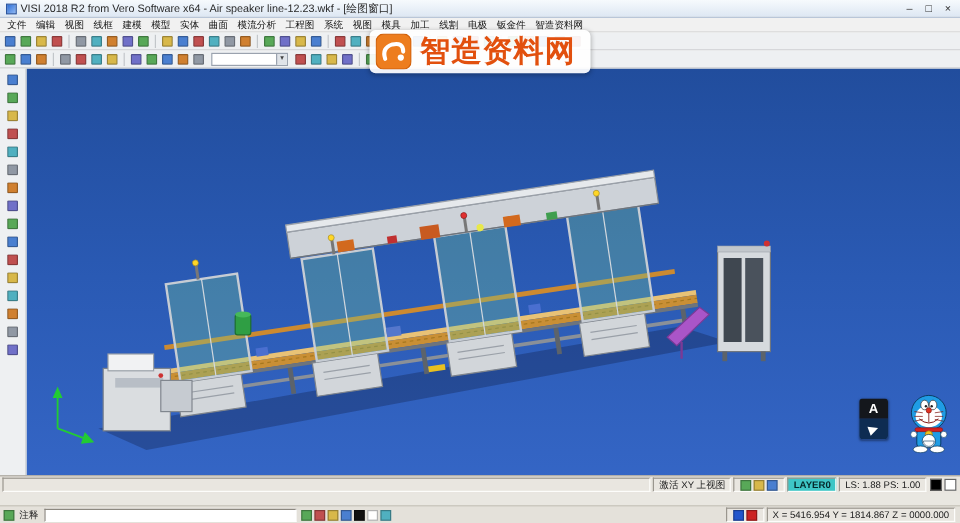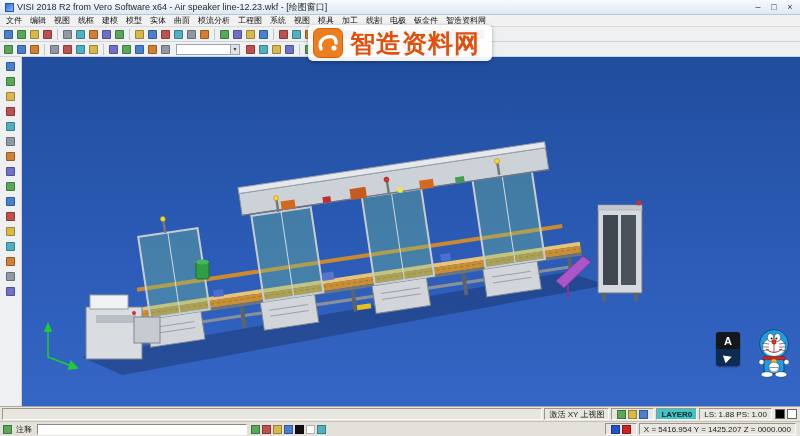--- a/index.html
+++ b/index.html
@@ -32,21 +32,21 @@
   .watermark{position:absolute;left:50%;top:25px;transform:translateX(-50%);display:flex;align-items:center;gap:7px;background:rgba(255,255,255,.93);padding:3px 12px 3px 5px;border-radius:5px;box-shadow:0 1px 4px rgba(0,0,0,.3);z-index:50}
   .watermark-text{font-size:25px;font-weight:bold;color:#e2500e;letter-spacing:1px;line-height:1;white-space:nowrap}
 
   .float-widget{position:absolute;left:716px;top:332px;width:24px;height:34px;display:flex;flex-direction:column;border-radius:3px;overflow:hidden;z-index:20;box-shadow:0 1px 2px rgba(0,0,0,.4)}
   .fw-a{flex:1;background:#14171c;color:#fff;font-size:11px;font-weight:bold;display:flex;align-items:center;justify-content:center}
   .fw-cursor{flex:1;background:#0e2c52;display:flex;align-items:center;justify-content:center}
   .cursor-tri{width:0;height:0;border-top:4px solid transparent;border-bottom:4px solid transparent;border-left:8px solid #fff;transform:rotate(-20deg)}
 
   .doraemon{position:absolute;right:3px;top:328px;width:46px;height:50px;z-index:20}
 
-  .status-row{position:absolute;left:0;top:406px;width:800px;height:15px;background:#e9e6e0;border-top:1px solid #aaa69e;display:flex;align-items:center;padding:0 2px;font-size:8px;color:#222;z-index:5}
+  .status-row{position:absolute;left:0;top:396px;width:800px;height:15px;background:#e9e6e0;border-top:1px solid #aaa69e;display:flex;align-items:center;padding:0 2px;font-size:8px;color:#222;z-index:5}
   .cmd-row{position:absolute;left:0;top:421px;width:800px;height:15px;background:#e4e1da;border-top:1px solid #c6c2ba;display:flex;align-items:center;padding:0 2px;font-size:8px;color:#222;z-index:5}
   .seg{height:12px;display:flex;align-items:center;padding:0 4px;margin-right:2px;border:1px solid;border-color:#9a968e #fdfdfb #fdfdfb #9a968e;font-size:8px;white-space:nowrap;color:#222;background:#e9e6e0}
   .seg.msg{flex:1}
   .seg.layer{background:#3ec6c6;color:#05282a;font-weight:bold}
   .mini{width:9px;height:9px;border:1px solid rgba(0,0,0,.3);margin:0 1px;flex:0 0 auto;display:inline-block}
   .mini-host{display:flex;align-items:center}
   .swatch{width:10px;height:10px;border:1px solid #666;margin:0 1px;flex:0 0 auto}
   .swatch.black{background:#000}
   .swatch.white{background:#fff}
   .cmd-label{margin:0 2px 0 3px;white-space:nowrap}
@@ -514,14 +514,14 @@
       <span class="mini" style="background: rgb(74, 127, 208);"></span>
       <span class="mini" style="background: rgb(17, 17, 17);"></span>
       <span class="mini" style="background: rgb(255, 255, 255);"></span>
       <span class="mini" style="background: rgb(80, 176, 192);"></span>
     </span>
   <span class="spacer"></span>
   <span class="seg mini-host">
       <span class="mini" style="background: rgb(34, 85, 204);"></span>
       <span class="mini" style="background: rgb(204, 34, 34);"></span>
     </span>
-  <span class="seg">X = 5416.954 Y = 1425.207 Z = 0000.000</span>
+  <span class="seg">X = 5416.954 Y = 1814.867 Z = 0000.000</span>
 </div>
 
 </body></html>

